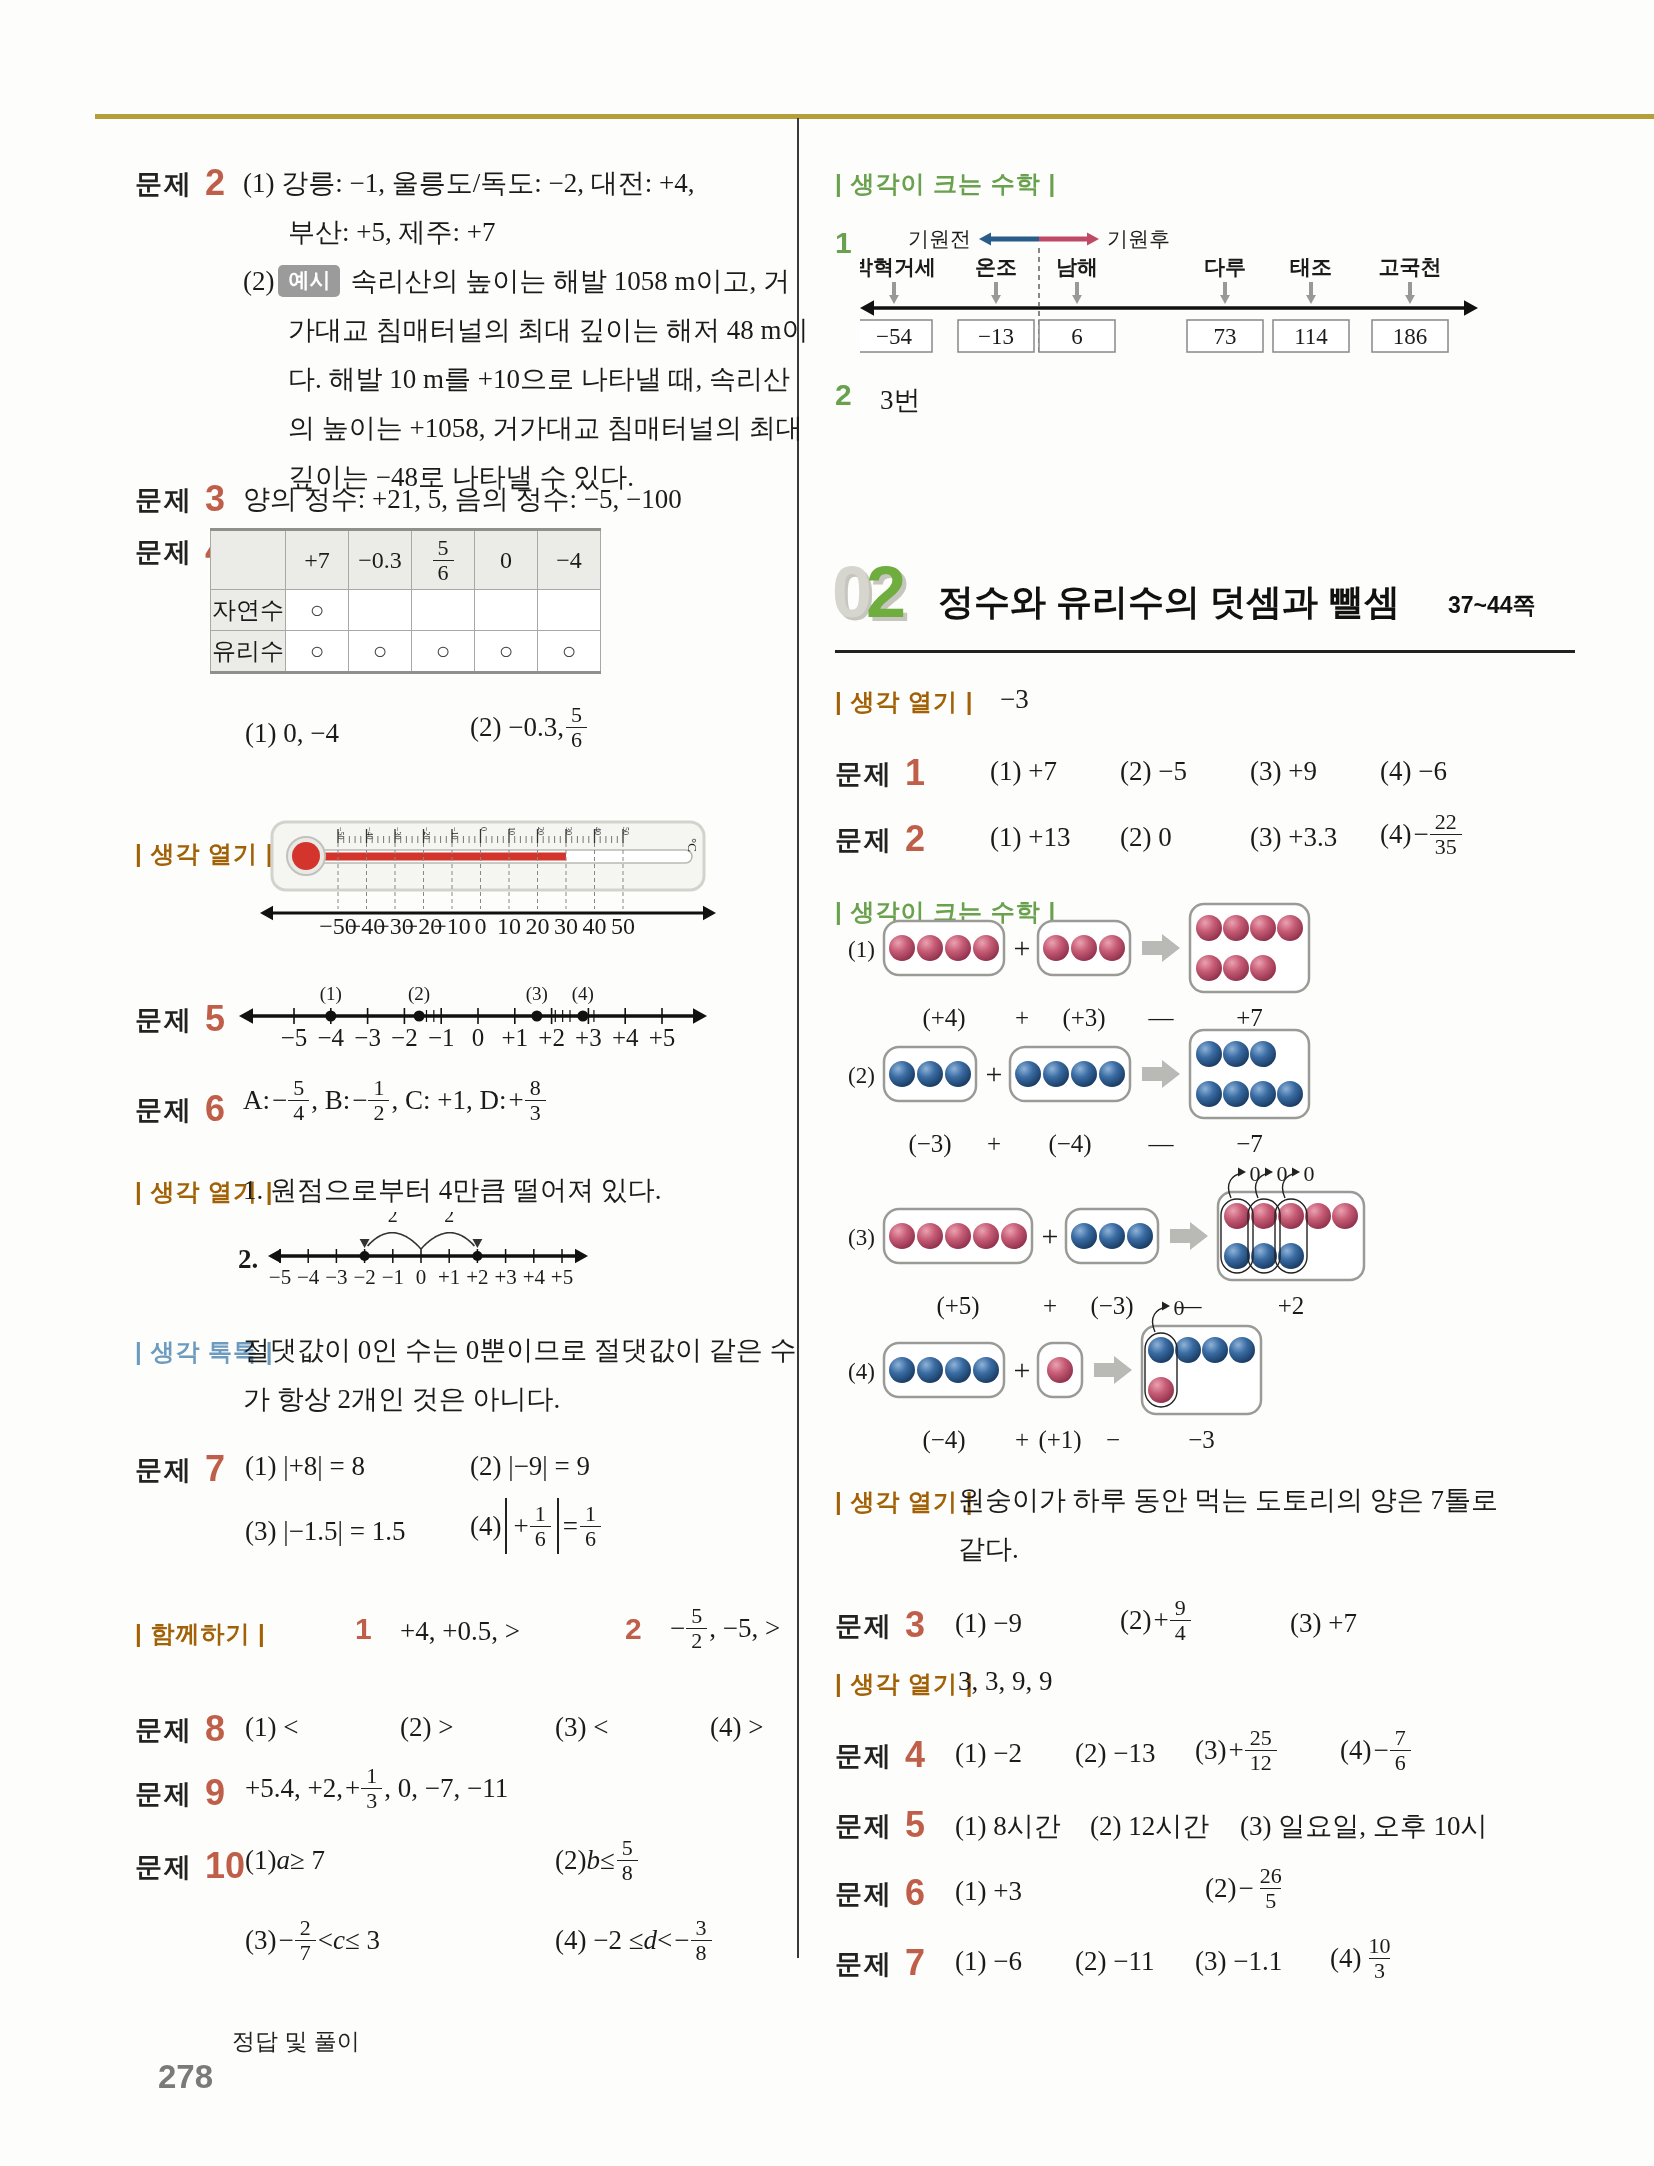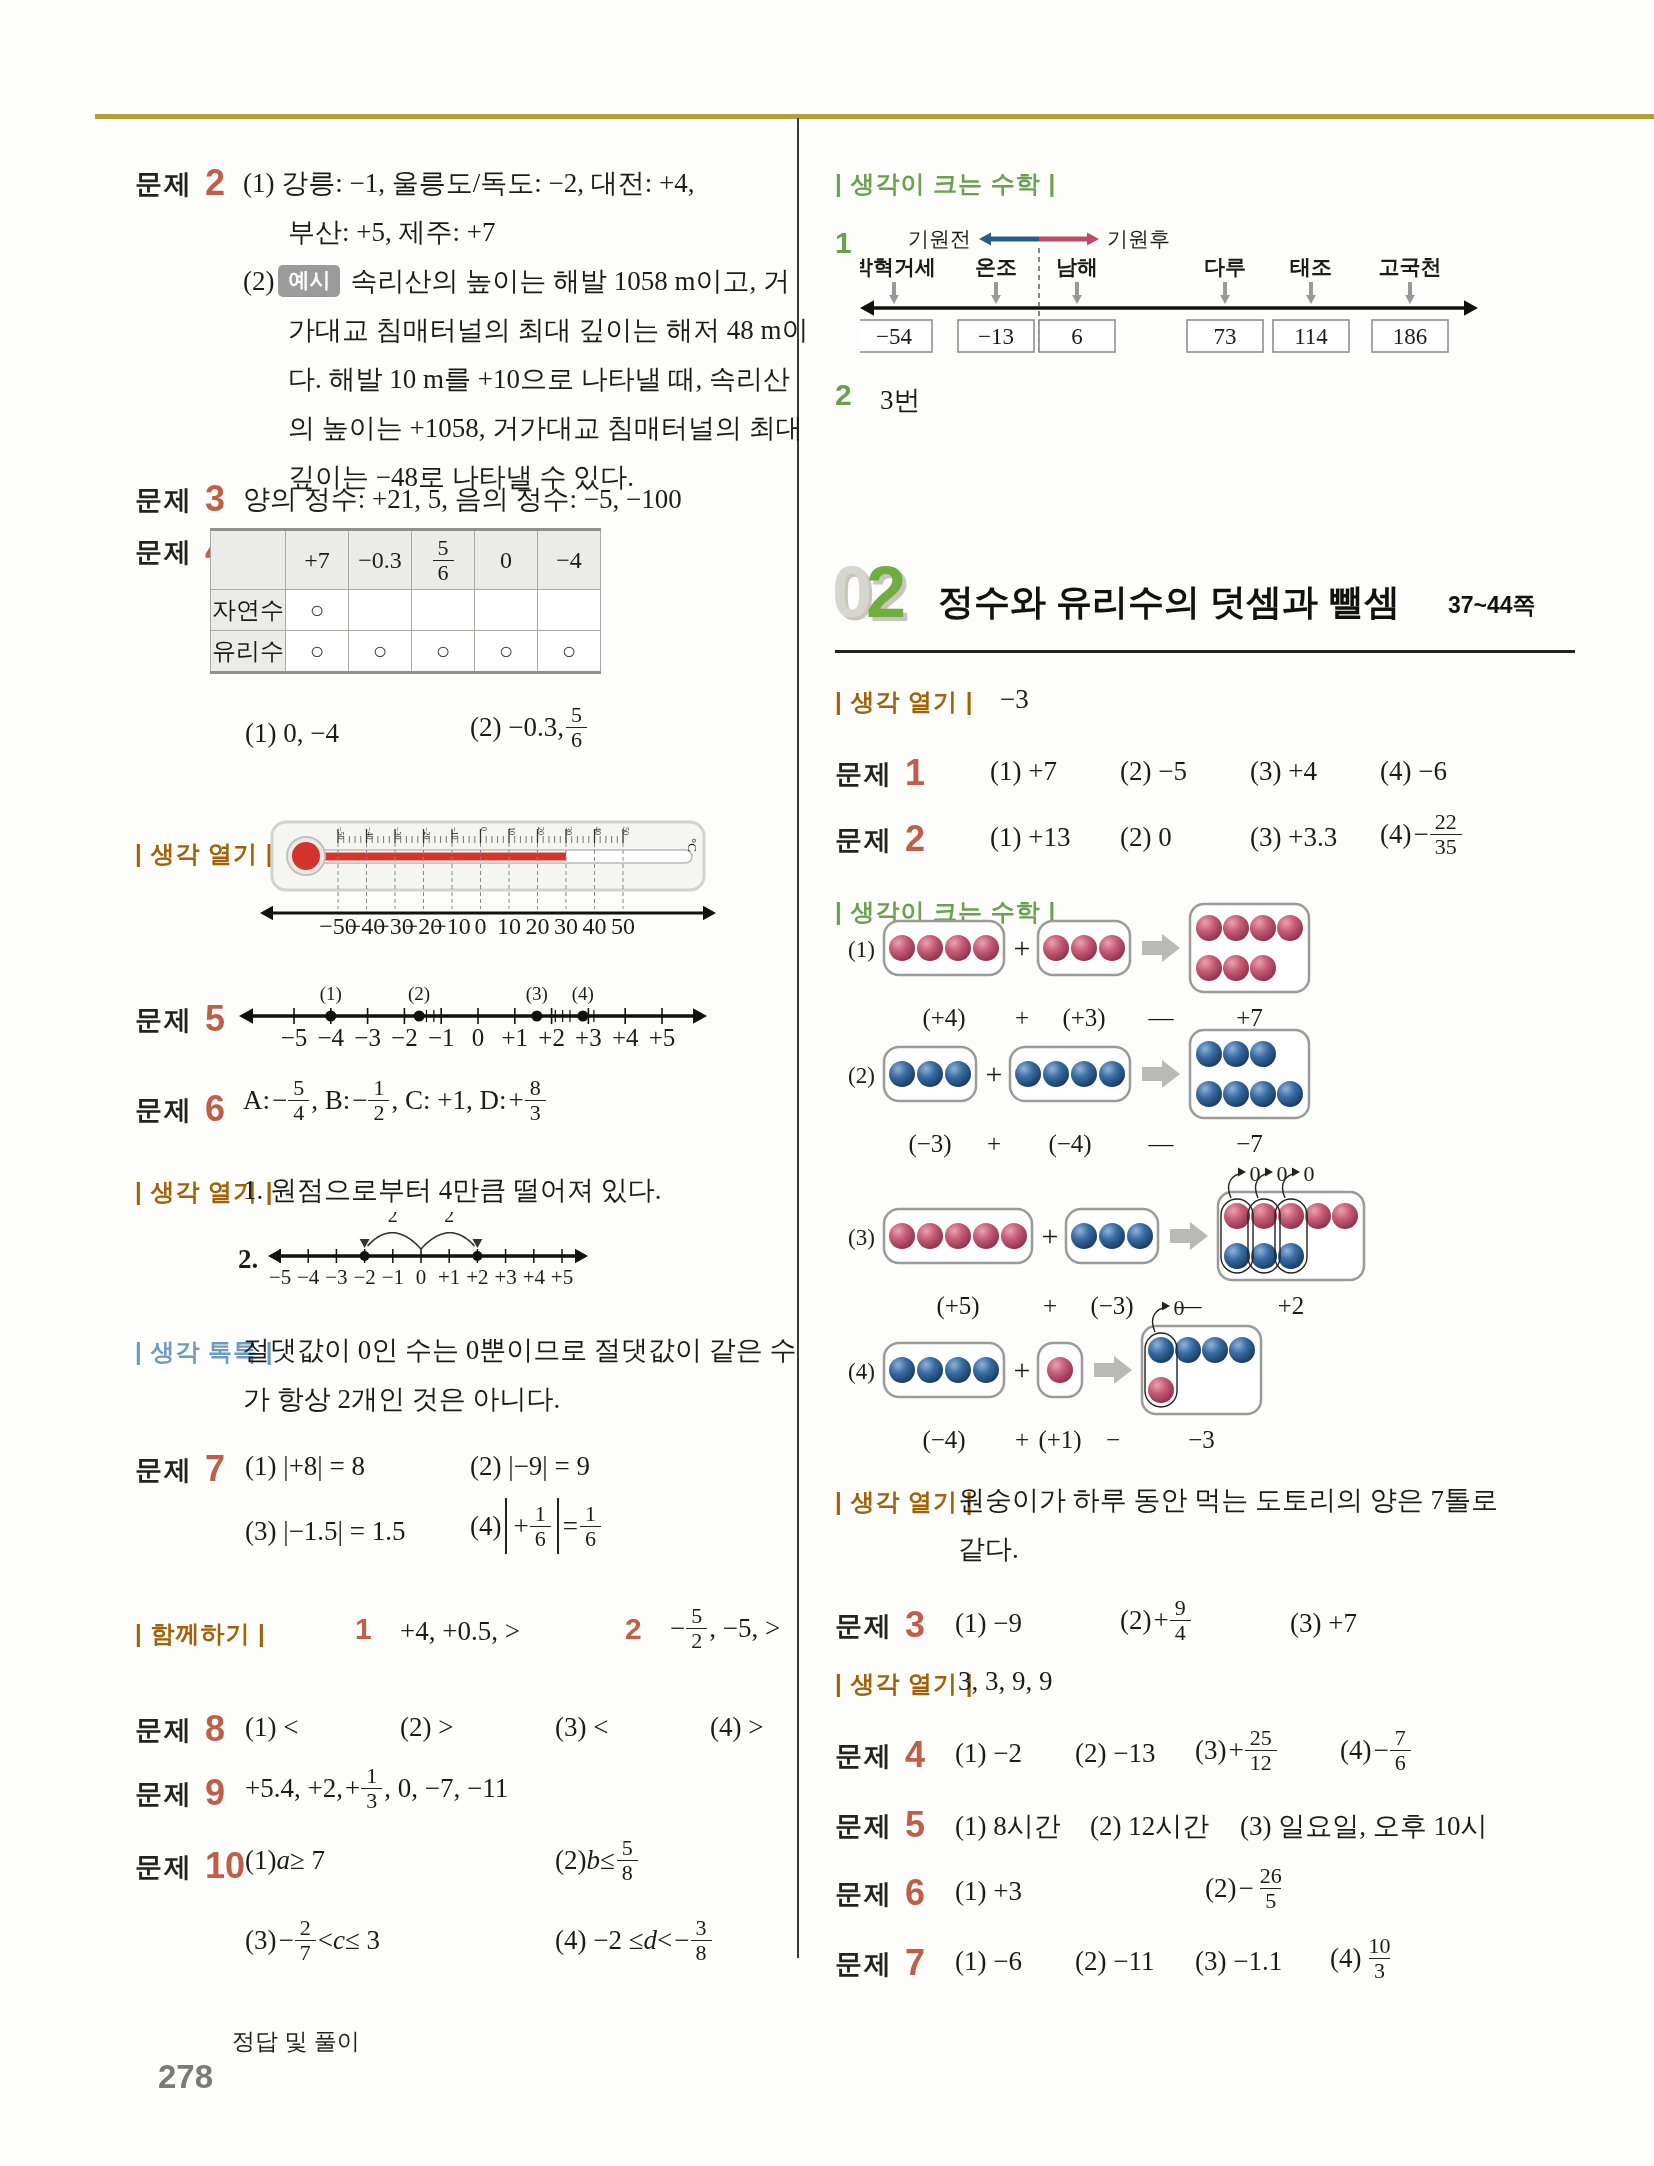--- a/index.html
+++ b/index.html
@@ -515,21 +515,21 @@
   <div class="secrule" style="left:835px;top:650px;width:740px"></div>
 
   <div class="abs seclabel tan" style="left:835px;top:686px">| 생각 열기 |</div>
   <div class="abs math" style="left:1000px;top:684px">−3</div>
 
   <div class="abs plabel" style="left:835px;top:752px">
     <span class="pword">문제</span><span class="pnum">1</span>
   </div>
   <div class="abs math" style="left:990px;top:756px">(1) +7</div>
   <div class="abs math" style="left:1120px;top:756px">(2) −5</div>
-  <div class="abs math" style="left:1250px;top:756px">(3) +4</div>
+  <div class="abs math" style="left:1250px;top:756px">(3) +9</div>
   <div class="abs math" style="left:1380px;top:756px">(4) −6</div>
 
   <div class="abs plabel" style="left:835px;top:818px">
     <span class="pword">문제</span><span class="pnum">2</span>
   </div>
   <div class="abs math" style="left:990px;top:822px">(1) +13</div>
   <div class="abs math" style="left:1120px;top:822px">(2) 0</div>
   <div class="abs math" style="left:1250px;top:822px">(3) +3.3</div>
   <div class="abs math vrow" style="left:1380px;top:802px">
       <span>(4) </span>

